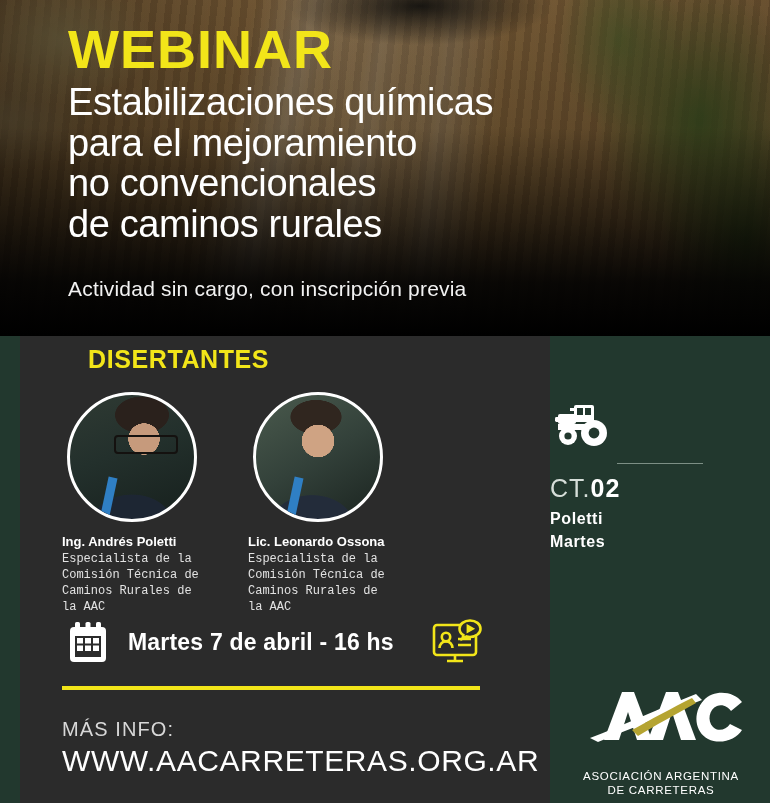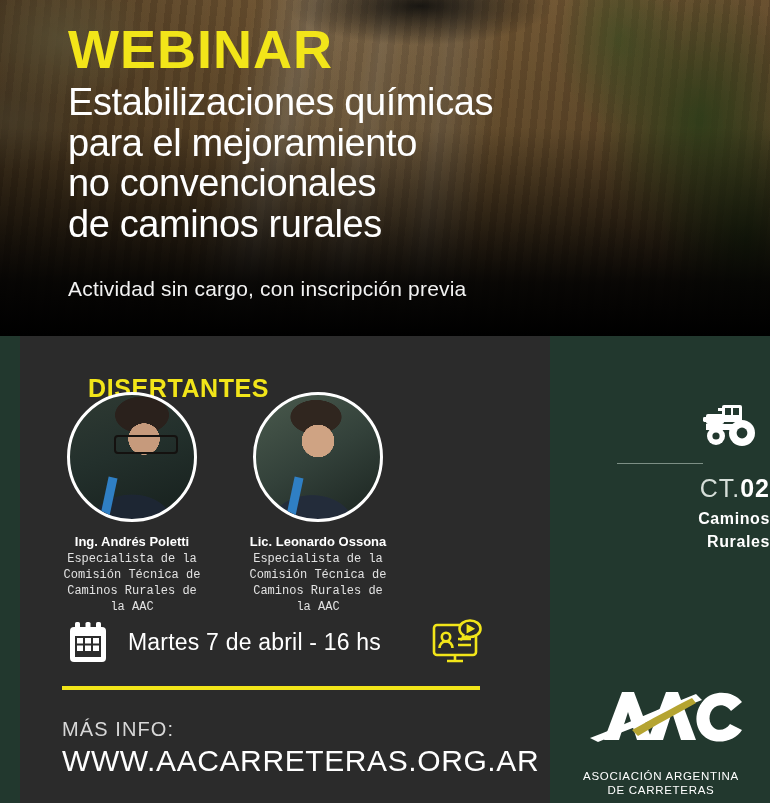--- a/index.html
+++ b/index.html
@@ -41,56 +41,56 @@
   .hero-text{position:absolute;left:68px;top:22px;right:80px;}
   .kicker{font-size:54px;font-weight:bold;color:#f2e519;letter-spacing:1px;line-height:1;margin:0 0 6px 0;}
   .headline{font-size:38px;font-weight:normal;color:#fff;line-height:1.07;margin:0;letter-spacing:-0.4px;}
   .subhead{position:absolute;left:68px;top:277px;font-size:21px;color:#f2f2f2;letter-spacing:.2px;}
 
   
   .gray-panel{position:absolute;left:20px;top:336px;width:530px;height:467px;background:#2b2b2b;}
   .green-right{position:absolute;left:550px;top:336px;width:220px;height:467px;background:#22382e;}
   .green-left{position:absolute;left:0;top:336px;width:20px;height:467px;background:#22382e;}
 
-  .disertantes{position:absolute;left:88px;top:374px;font-size:25px;font-weight:bold;color:#f2e519;letter-spacing:.6px;}
+  .disertantes{position:absolute;left:88px;top:345px;font-size:25px;font-weight:bold;color:#f2e519;letter-spacing:.6px;}
 
   
   .speakers{position:absolute;left:62px;top:392px;width:340px;display:flex;gap:46px;}
-  .sp{width:140px;text-align:center;}
+  .sp{width:140px;}
   .ava{width:124px;height:124px;border-radius:50%;border:3px solid #fff;margin:0 auto;overflow:hidden;position:relative;background:#3a3f44;}
   .ava-a{background:
       radial-gradient(circle 26px at 74px 44px, #c69a7c 0 60%, rgba(198,154,124,0) 61%),
       radial-gradient(ellipse 38px 26px at 72px 20px, #2a211c 0 70%, rgba(42,33,28,0) 72%),
       radial-gradient(ellipse 56px 40px at 62px 128px, #1d2633 0 70%, rgba(29,38,51,0) 72%),
       linear-gradient(160deg,#2f3a33 0%, #23302c 45%, #17201d 100%);}
   .ava-a::after{content:"";position:absolute;left:44px;top:40px;width:60px;height:15px;
       border:2.5px solid #14110f;border-radius:4px;}
   .ava-b{background:
       radial-gradient(circle 27px at 62px 46px, #cfa383 0 60%, rgba(207,163,131,0) 61%),
       radial-gradient(ellipse 36px 24px at 60px 22px, #30261f 0 70%, rgba(48,38,31,0) 72%),
       radial-gradient(ellipse 58px 42px at 56px 130px, #232c3a 0 70%, rgba(35,44,58,0) 72%),
       linear-gradient(150deg,#4a5a4d 0%, #33413a 50%, #1b2420 100%);}
   .lanyard{position:absolute;left:34px;top:82px;width:9px;height:44px;background:#2f7fc4;transform:rotate(12deg);}
   .sp-name{font-size:13px;font-weight:bold;color:#fff;margin-top:12px;line-height:1.25;}
   .sp-role{font-size:12px;color:#e2e2e2;line-height:1.33;margin-top:2px;font-family:Liberation Mono, monospace;}
 
   
-  .date-row{position:absolute;left:66px;top:620px;display:flex;align-items:center;gap:18px;}
+  .date-row{position:absolute;left:66px;top:620px;display:flex;align-items:center;gap:18px;font-weight:bold;}
   .cal{width:44px;height:44px;position:relative;}
   .date-txt{font-size:23px;color:#fff;letter-spacing:.2px;}
   .webicon{position:absolute;left:428px;top:614px;width:62px;height:62px;}
 
   .divider{position:absolute;left:62px;top:686px;width:418px;height:4px;background:#f2e519;}
 
   .more{position:absolute;left:62px;top:718px;}
   .more-l{font-size:20px;color:#d8d8d8;letter-spacing:1.1px;}
   .more-u{font-size:30px;color:#fff;letter-spacing:.6px;margin-top:3px;}
 
   
-  .ct-block{position:absolute;left:550px;top:400px;width:220px;text-align:right;}
+  .ct-block{position:absolute;left:550px;top:400px;width:220px;text-align:left;}
   .tractor{width:72px;height:52px;margin:0 auto;}
   .ct-rule{width:86px;height:1px;background:#7d8f85;margin:7px auto 12px;}
   .ct-code{font-size:25px;color:#fff;letter-spacing:1px;line-height:1;}
   .ct-code .lite{font-weight:300;color:#d6ded9;}
   .ct-code .bold{font-weight:bold;}
   .ct-sub{font-size:16px;color:#fff;font-weight:600;line-height:1.45;margin-top:6px;letter-spacing:.6px;}
 
   .logo{position:absolute;left:566px;top:686px;width:190px;text-align:center;}
   .logo-mark{width:174px;height:62px;margin:0 auto;}
   .logo-l1{font-size:11.5px;color:#fff;letter-spacing:.7px;margin-top:18px;}
@@ -200,22 +200,22 @@
         <circle cx="18" cy="36" r="3.6" fill="#22382e"></circle>
         <circle cx="44" cy="33" r="13"></circle>
         <circle cx="44" cy="33" r="5.4" fill="#22382e"></circle>
       </svg>
     </span>
     <div class="ct-rule"></div>
     <div class="ct-code">
       <span class="lite">CT.</span><span class="bold">02</span>
     </div>
     <div class="ct-sub">
-      <div>Caminos</div>
-      <div>Rurales</div>
+      <div>Poletti</div>
+      <div>Martes</div>
     </div>
   </div>
 
   <div class="logo">
     <span class="logo-mark">
       <svg viewBox="0 0 174 62" width="174" height="62">
         <path d="M30 54 L48 6 L60 6 L78 54 L63 54 L54 26 L45 54 Z" fill="#fff"></path>
         <path d="M74 54 L92 6 L104 6 L122 54 L107 54 L98 26 L89 54 Z" fill="#fff"></path>
         <path d="M168 16 C160 5 140 3 130 14 C118 27 121 46 134 53 C146 59 162 54 168 44 L156 38 C152 44 144 46 139 41 C133 35 135 23 143 20 C149 18 154 21 157 25 Z" fill="#fff"></path>
         <path d="M16 52 C48 40 86 22 122 8 L128 14 C92 28 54 44 24 56 Z" fill="#fff"></path>

